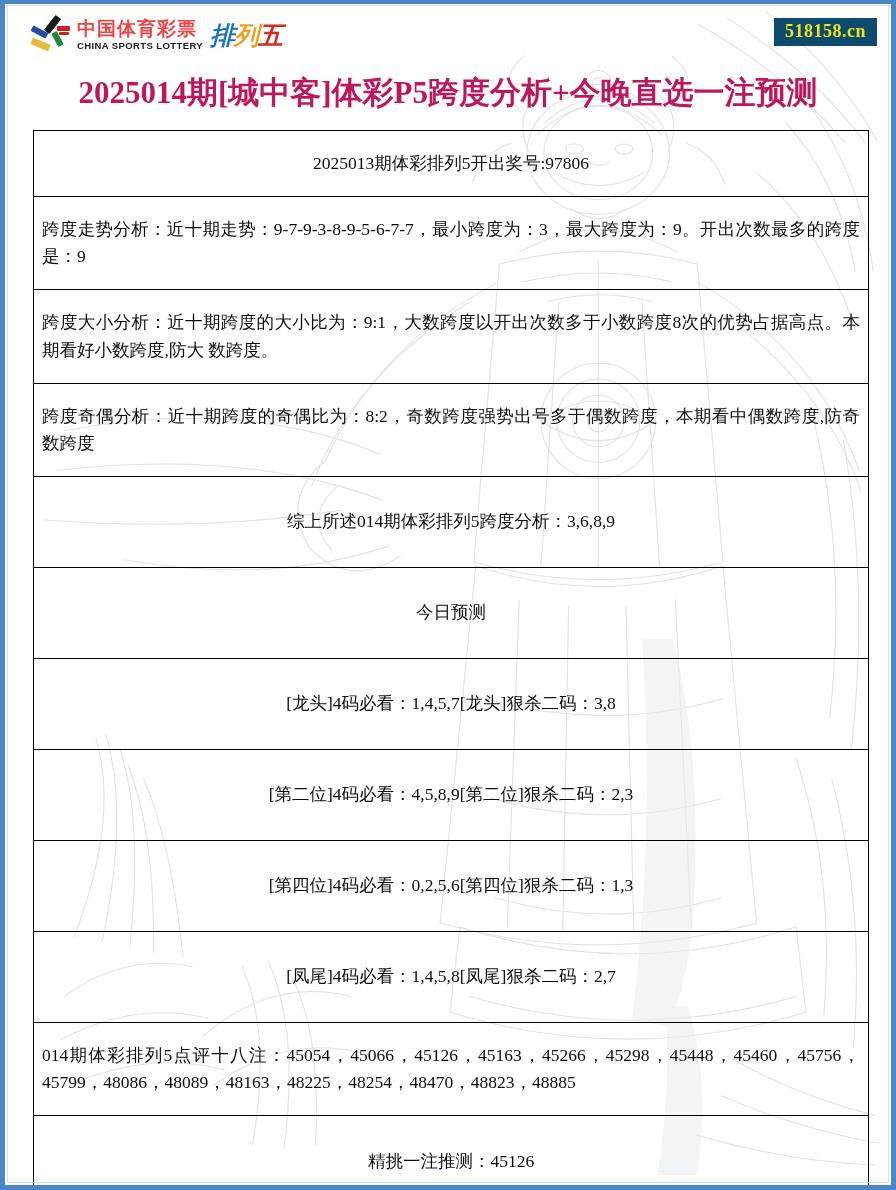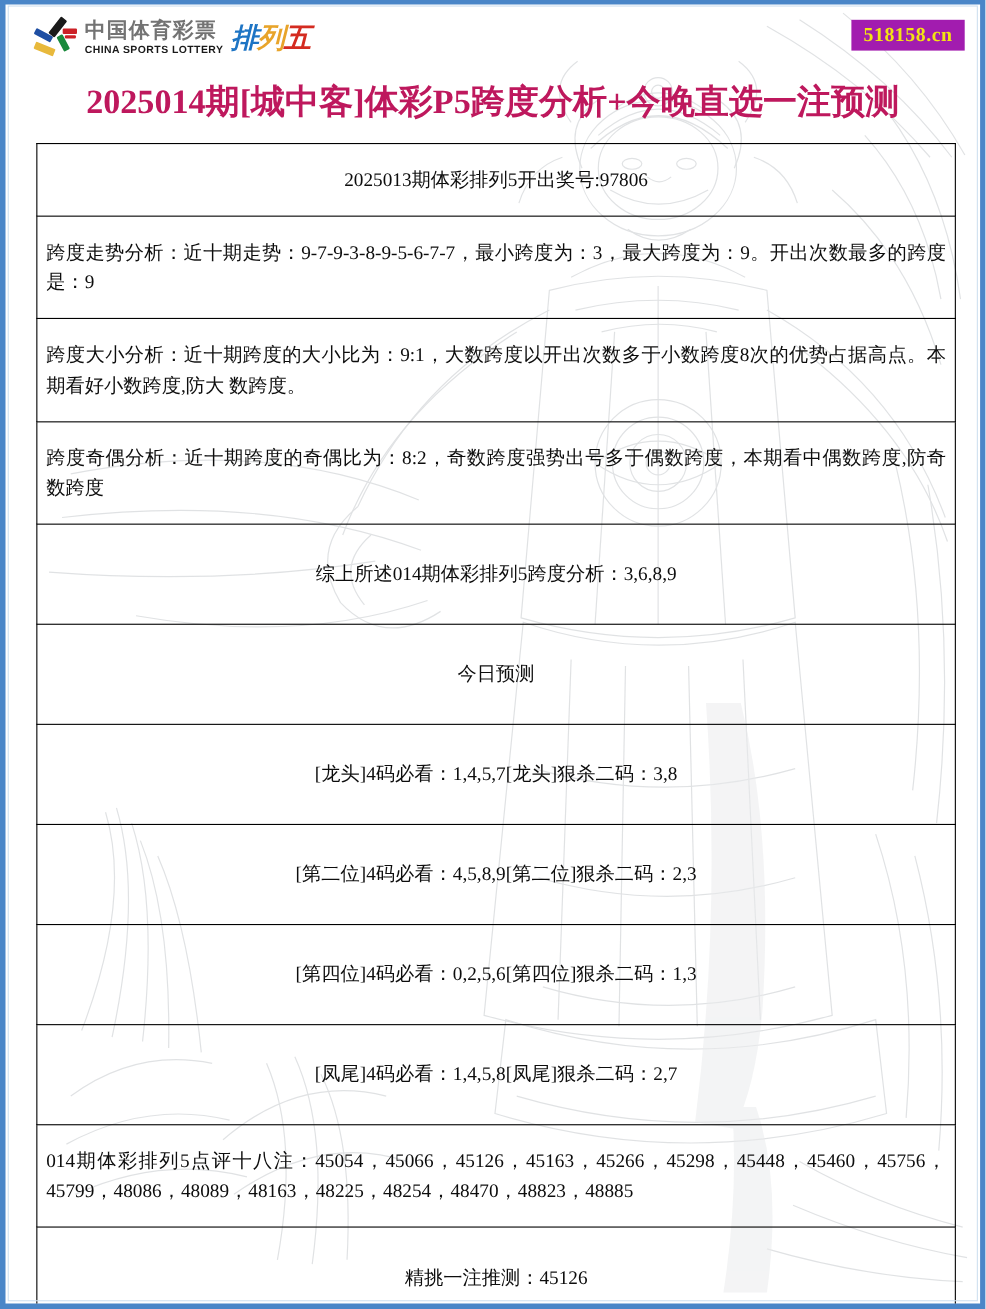--- a/index.html
+++ b/index.html
@@ -83,21 +83,21 @@
   .lm3 { width: 19px; height: 7px; background: #e8b93c; left: 2px;  top: 27px; transform: rotate(22deg); }
   .lm4 { width: 15px; height: 6px; background: #1a8a3c; left: 21px; top: 22px; transform: rotate(62deg); }
   .lm5 { width: 13px; height: 5px; background: #cc2026; left: 28px; top: 12px; }
   .lm6 { width: 10px; height: 3px; background: #cc2026; left: 30px; top: 18px; }
 
   .logo-text { display: flex; flex-direction: column; justify-content: center; }
   .logo-cn {
     font-family: "Liberation Sans", sans-serif;
     font-size: 19px;
     font-weight: bold;
-    color: #737373;
+    color: #ef4444;
     letter-spacing: 1px;
     line-height: 1.05;
   }
   .logo-en {
     font-family: "Liberation Sans", sans-serif;
     font-size: 9.5px;
     font-weight: bold;
     color: #1a1a1a;
     letter-spacing: 0.4px;
     margin-top: 2px;
@@ -113,21 +113,21 @@
     line-height: 1;
   }
   .logo-game .g1 { color: #1d74c4; }
   .logo-game .g2 { color: #e8a42a; }
   .logo-game .g3 { color: #d42b20; }
 
   .site-badge {
     position: absolute;
     right: 14px;
     top: 14px;
-    background: #a21caf;
+    background: #0c4a6e;
     color: #f2e313;
     font-family: "Liberation Serif", serif;
     font-weight: bold;
     font-size: 18px;
     padding: 3px 11px 4px 11px;
     letter-spacing: 0.5px;
     line-height: 1.15;
   }
 
   

